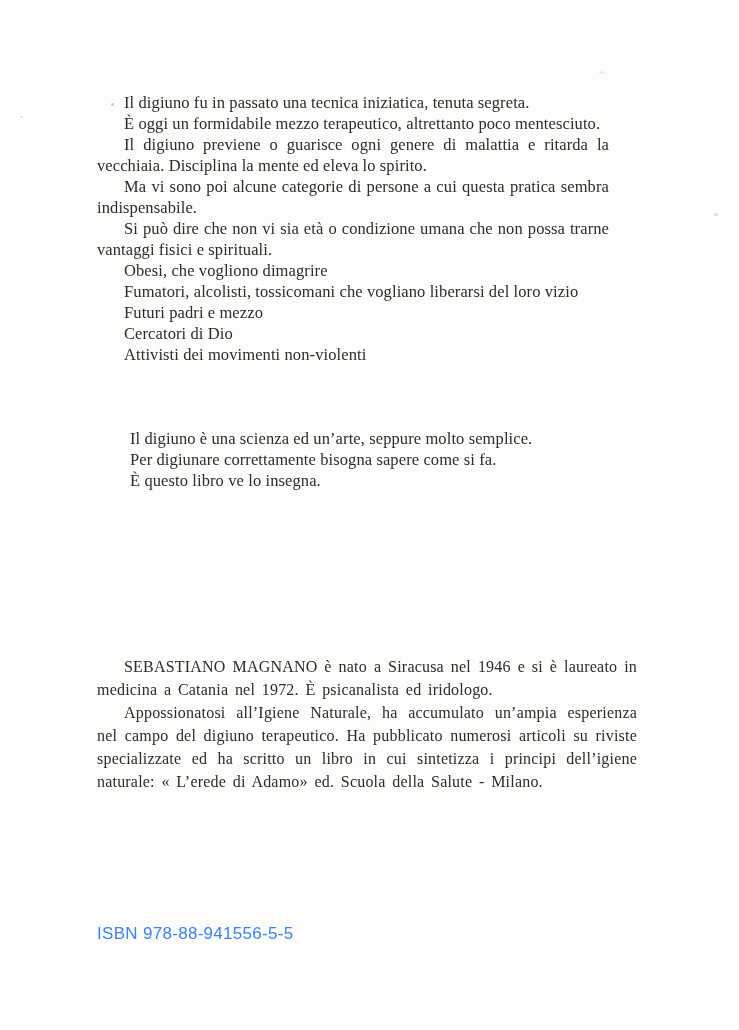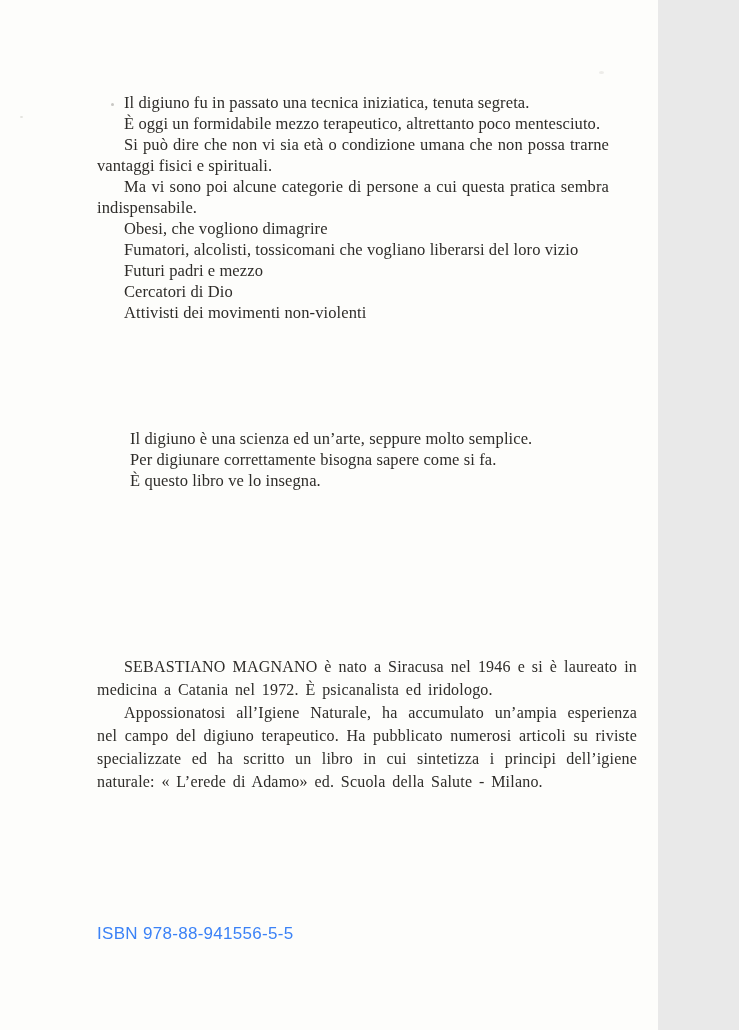--- a/index.html
+++ b/index.html
@@ -7,21 +7,21 @@
     --fg:#2e2c29;
   }
   *{margin:0;padding:0;box-sizing:border-box;}
   html,body{width:739px;height:1030px;}
   body{
     background:#e9e9e9;
     font-family:"Liberation Serif", serif;
   }
   .page{
     position:relative;
-    width:658px;
+    width:739px;
     height:1030px;
     background:var(--bg);
     color:var(--fg);
     overflow:hidden;
   }
   .blurb-section{
     position:absolute;
     left:97px;
     top:92px;
     width:512px;
@@ -73,22 +73,23 @@
   .speckle-4{left:599px;top:71px;width:5px;height:3px;background:#dddbd7;opacity:.5;}
 </style>
 </head>
 <body>
 
 <div class="page">
 
   <div class="blurb-section">
     <p class="para">Il digiuno fu in passato una tecnica iniziatica, tenuta segreta.</p>
     <p class="para">È oggi un formidabile mezzo terapeutico, altrettanto poco mente­sciuto.</p>
+    <p class="para">Il digiuno previene o guarisce ogni genere di malattia e ritarda la vecchiaia. Disciplina la mente ed eleva lo spirito.</p>
+    <p class="para">Ma vi sono poi alcune categorie di persone a cui questa pratica sembra indispensabile.</p>
     <p class="para">Si può dire che non vi sia età o condizione umana che non possa trarne vantaggi fisici e spirituali.</p>
-    <p class="para">Ma vi sono poi alcune categorie di persone a cui questa pratica sembra indispensabile.</p>
     <p class="para">Obesi, che vogliono dimagrire</p>
     <p class="para">Fumatori, alcolisti, tossicomani che vogliano liberarsi del loro vizio</p>
     <p class="para">Futuri padri e mezzo</p>
     <p class="para">Cercatori di Dio</p>
     <p class="para">Attivisti dei movimenti non-violenti</p>
   </div>
 
   <div class="closing-section">
     <p class="para">Il digiuno è una scienza ed un’arte, seppure molto semplice.</p>
     <p class="para">Per digiunare correttamente bisogna sapere come si fa.</p>

